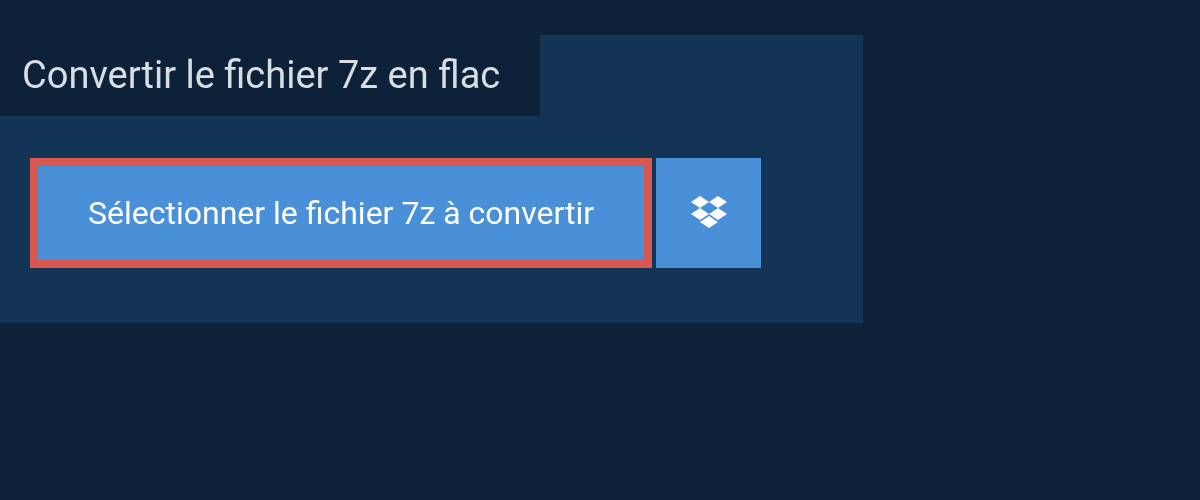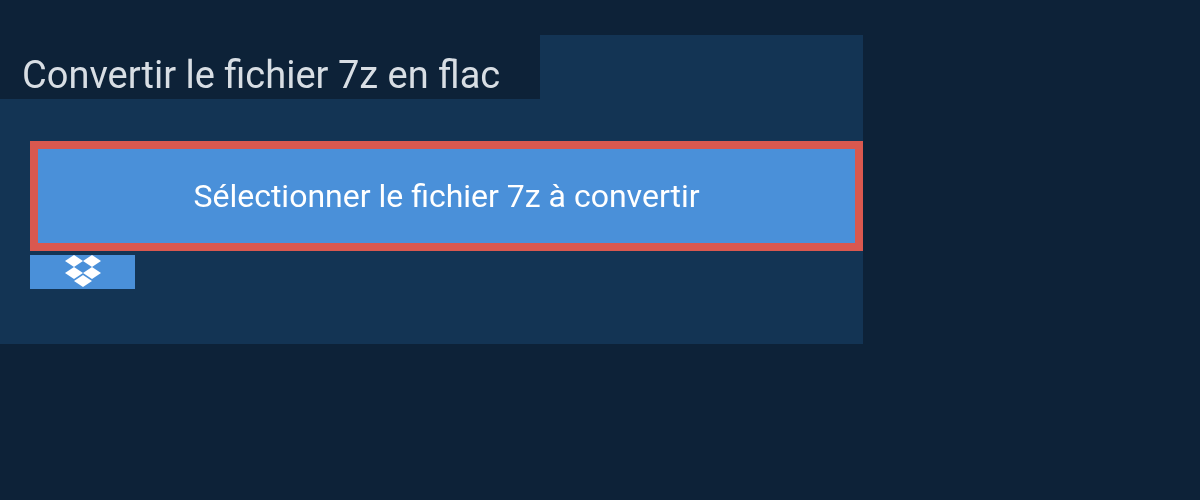--- a/index.html
+++ b/index.html
@@ -16,33 +16,32 @@
     }
     .panel {
       background-color: #133454;
       width: 863px;
       margin-top: 35px;
       padding-bottom: 55px;
     }
     .title-tab {
       background-color: #0d2238;
       display: inline-block;
-      padding: 18px 40px 2px 22px;
+      padding: 18px 40px 19px 22px;
     }
     .title-text {
       color: #d8dee4;
       font-size: 38px;
       font-weight: 400;
     }
     .button-row {
       display: flex;
       margin-top: 42px;
       margin-left: 30px;
       gap: 4px;
-      flex-direction: column;
     }
     .select-button {
       background-color: #4a90d9;
       border: 8px solid #d9584f;
       padding: 28px 50px;
       cursor: pointer;
       display: flex;
       align-items: center;
       justify-content: center;
     }

